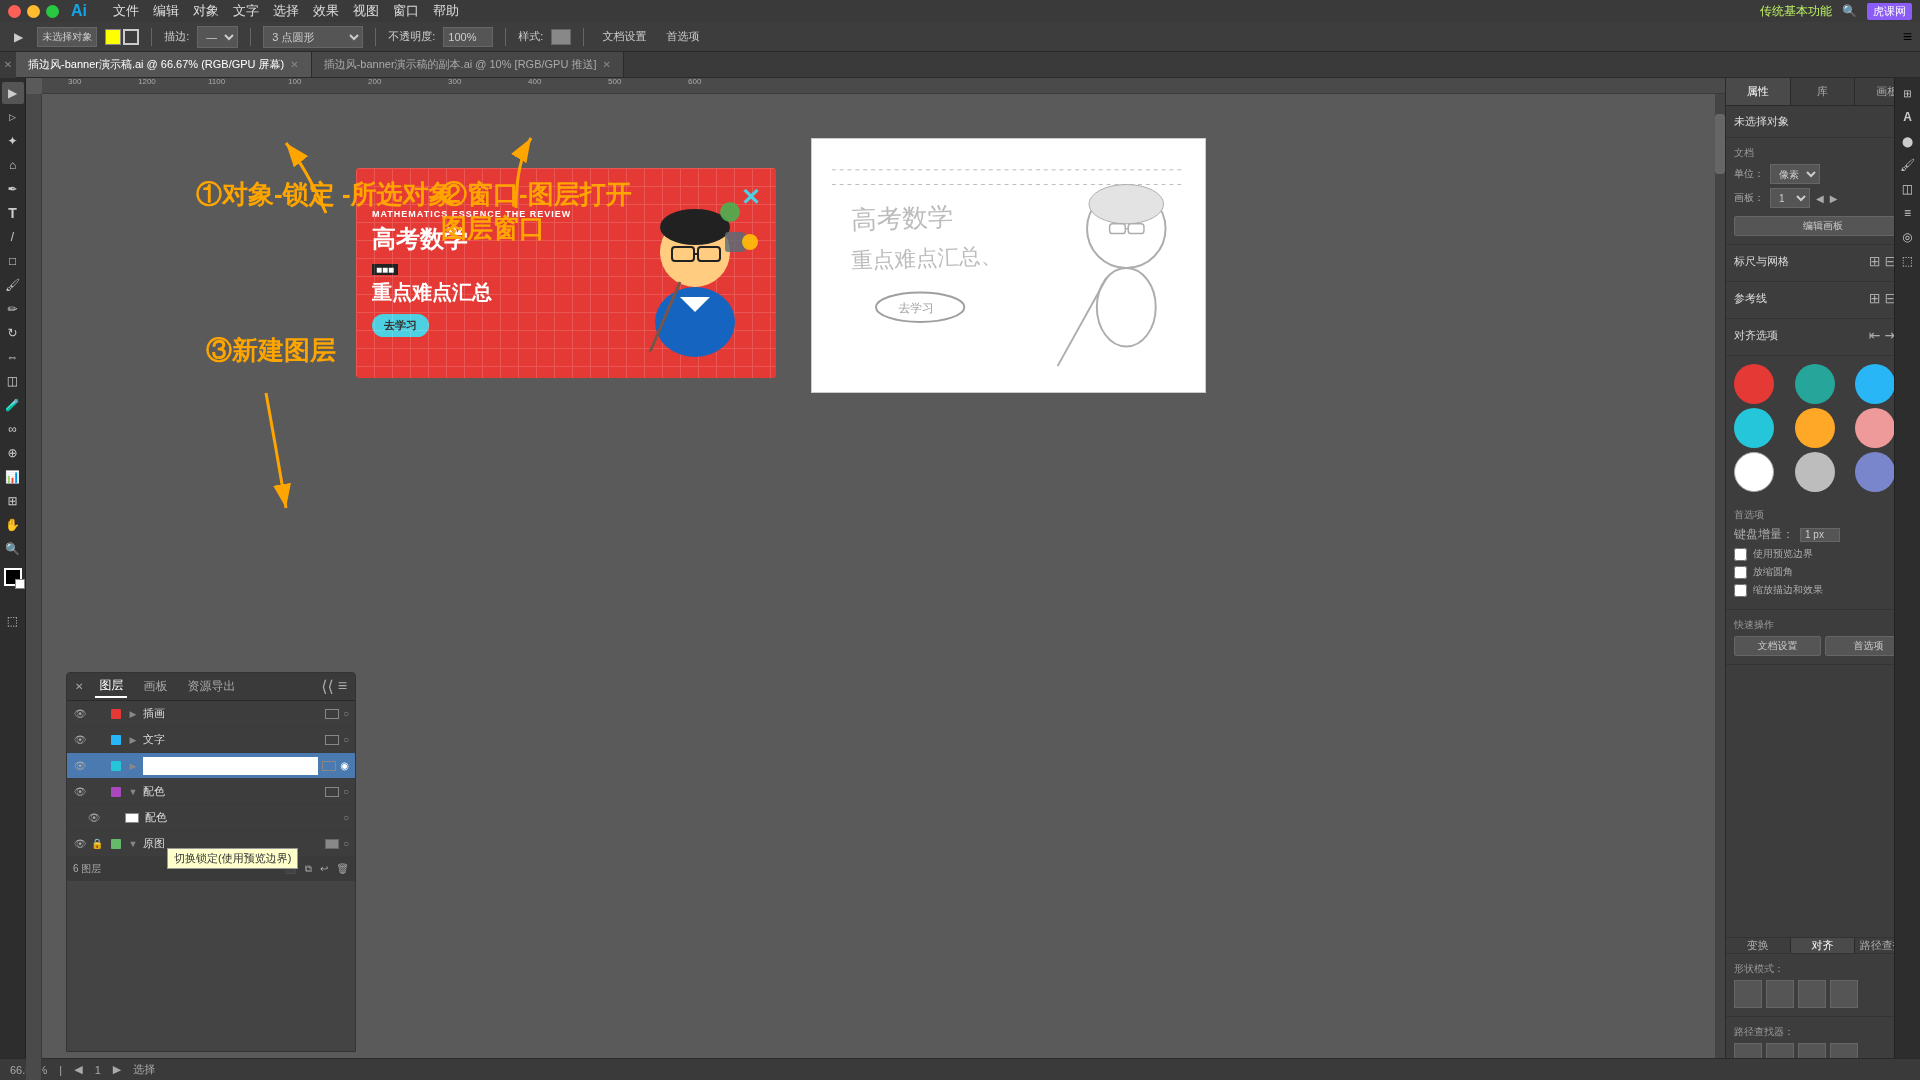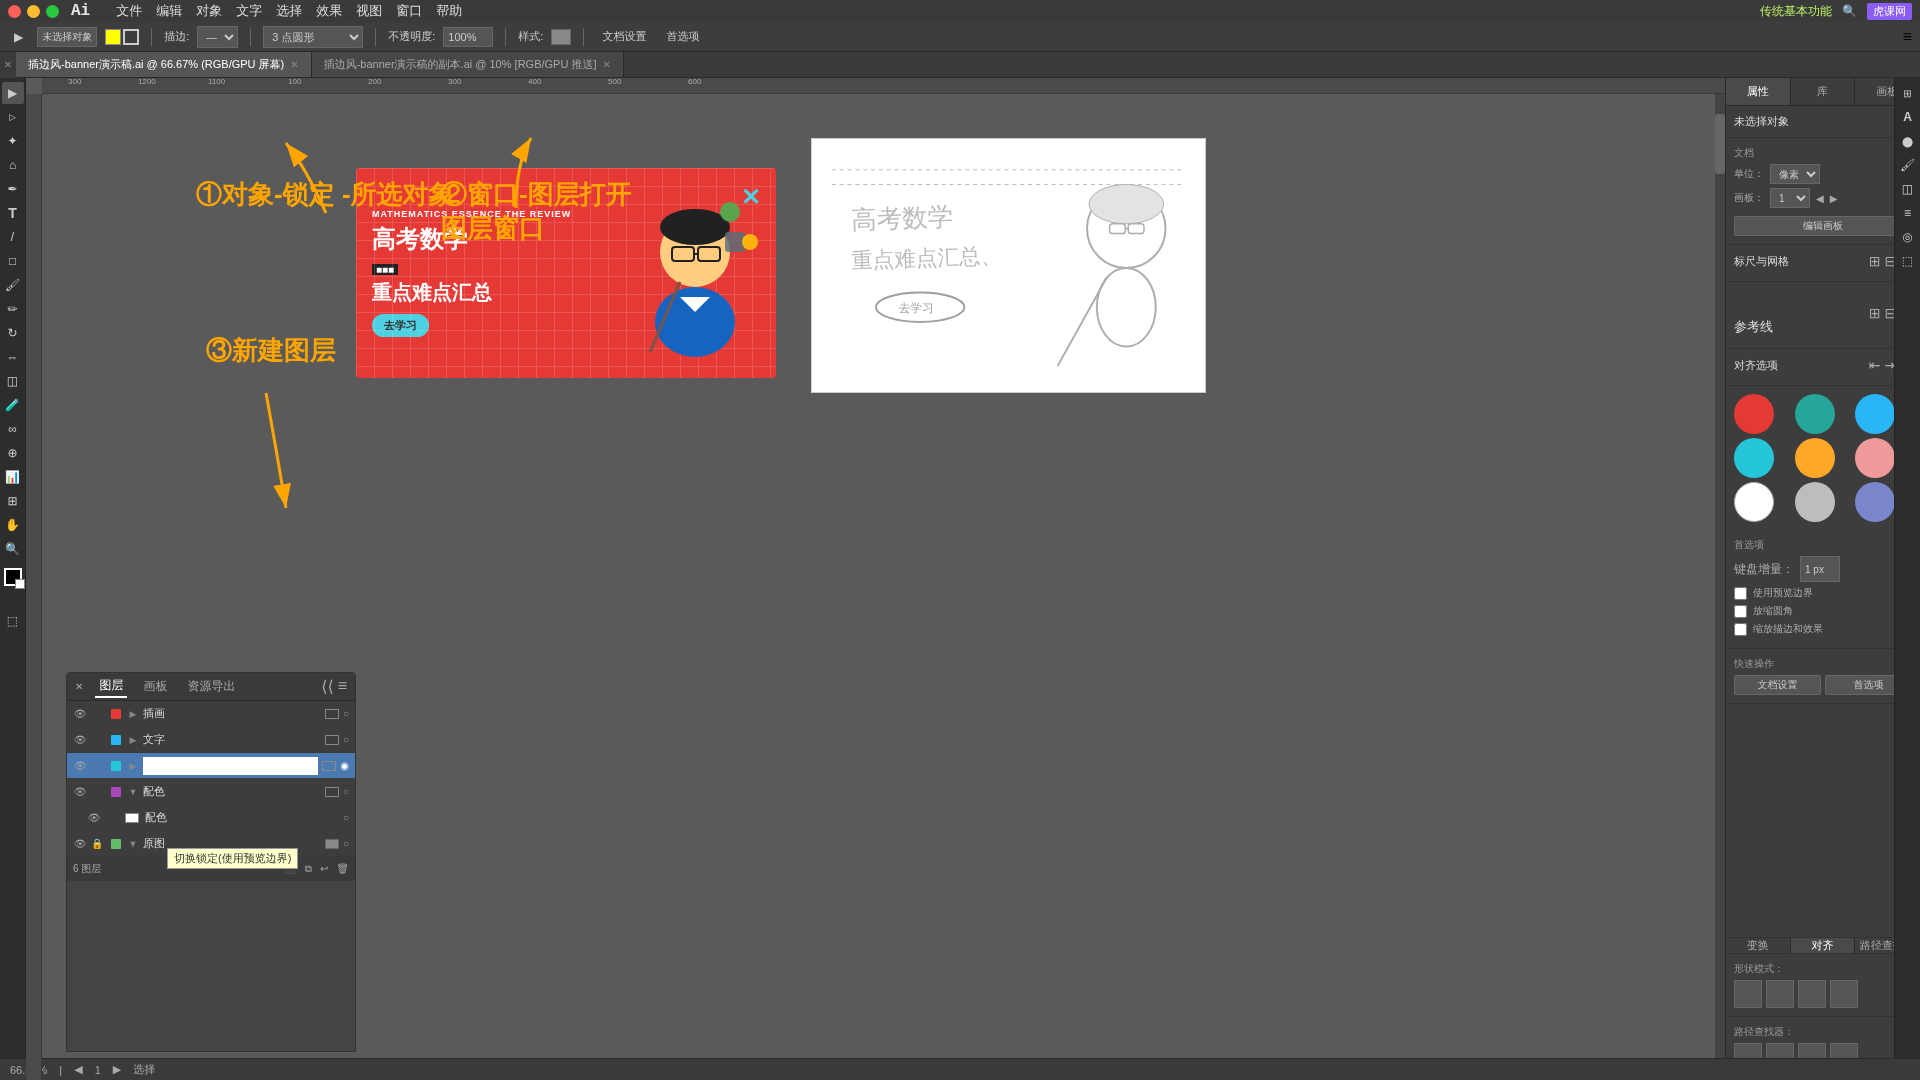--- a/index.html
+++ b/index.html
@@ -11,21 +11,21 @@
       background: #3a3a3a;
       display: flex;
       align-items: center;
       padding: 0 8px;
       gap: 6px;
     }
     .traffic-light { width: 13px; height: 13px; border-radius: 50%; }
     .tl-red { background: #ff5f57; }
     .tl-yellow { background: #febc2e; }
     .tl-green { background: #28c840; }
-    .ai-logo { color: #e5e5e5; font-size: 16px; font-weight: bold; margin-left: 6px; font-family: Liberation Mono, monospace; }
+    .ai-logo { color: #0ea5e9; font-size: 16px; font-weight: bold; margin-left: 6px; }
     .title-bar-menu { display: flex; gap: 14px; margin-left: 20px; }
     .title-bar-menu span { color: #ddd; font-size: 13px; cursor: pointer; }
     .title-bar-right { margin-left: auto; display: flex; align-items: center; gap: 10px; }
     .title-bar-right span { color: #bef264; font-size: 12px; }
 
     
     .app-toolbar {
       height: 30px;
       background: #3d3d3d;
       display: flex;
@@ -734,21 +734,21 @@
         <div style="margin-left:auto;display:flex;gap:4px;">
           <span style="font-size:14px;color:#aaa;cursor:pointer;">⊞</span>
           <span style="font-size:14px;color:#aaa;cursor:pointer;">⊟</span>
           <span style="font-size:14px;color:#aaa;cursor:pointer;">⊠</span>
         </div>
       </div>
     </div>
 
     <div class="rp-section">
       <div class="rp-row">
-        <span style="font-size:13px;color:#ddd;margin-top:28px;">参考线</span>
+        <span style="font-size:11px;color:#ddd;">参考线</span>
         <div style="margin-left:auto;display:flex;gap:4px;">
           <span style="font-size:14px;color:#aaa;cursor:pointer;">⊞</span>
           <span style="font-size:14px;color:#aaa;cursor:pointer;">⊟</span>
           <span style="font-size:14px;color:#aaa;cursor:pointer;">⊠</span>
         </div>
       </div>
     </div>
 
     <div class="rp-section">
       <div class="rp-row">
@@ -770,21 +770,21 @@
       <div class="swatch" style="background:#ef9a9a;"></div>
       <div class="swatch" style="background:#ffffff;border:1px solid #aaa;"></div>
       <div class="swatch" style="background:#bdbdbd;"></div>
       <div class="swatch" style="background:#7986cb;"></div>
     </div>
 
     <div class="rp-section">
       <div class="rp-label">首选项</div>
       <div class="rp-row">
         <span style="font-size:12px;color:#aaa;">键盘增量：</span>
-        <input type="text" value="1 px" style="width: 40px; background: rgb(85, 85, 85); color: rgb(204, 204, 204); border: 1px solid rgb(102, 102, 102); font-size: 10px; padding: 1px 4px; height: 26px;">
+        <input type="text" value="1 px" style="width: 40px; background: rgb(85, 85, 85); color: rgb(204, 204, 204); border: 1px solid rgb(102, 102, 102); font-size: 10px; padding: 1px 4px; height: 14px;">
       </div>
       <div class="rp-row">
         <input type="checkbox" style="">
         <span style="font-size:10px;color:#aaa;">使用预览边界</span>
       </div>
       <div class="rp-row">
         <input type="checkbox" style="">
         <span style="font-size:10px;color:#aaa;">放缩圆角</span>
       </div>
       <div class="rp-row">

